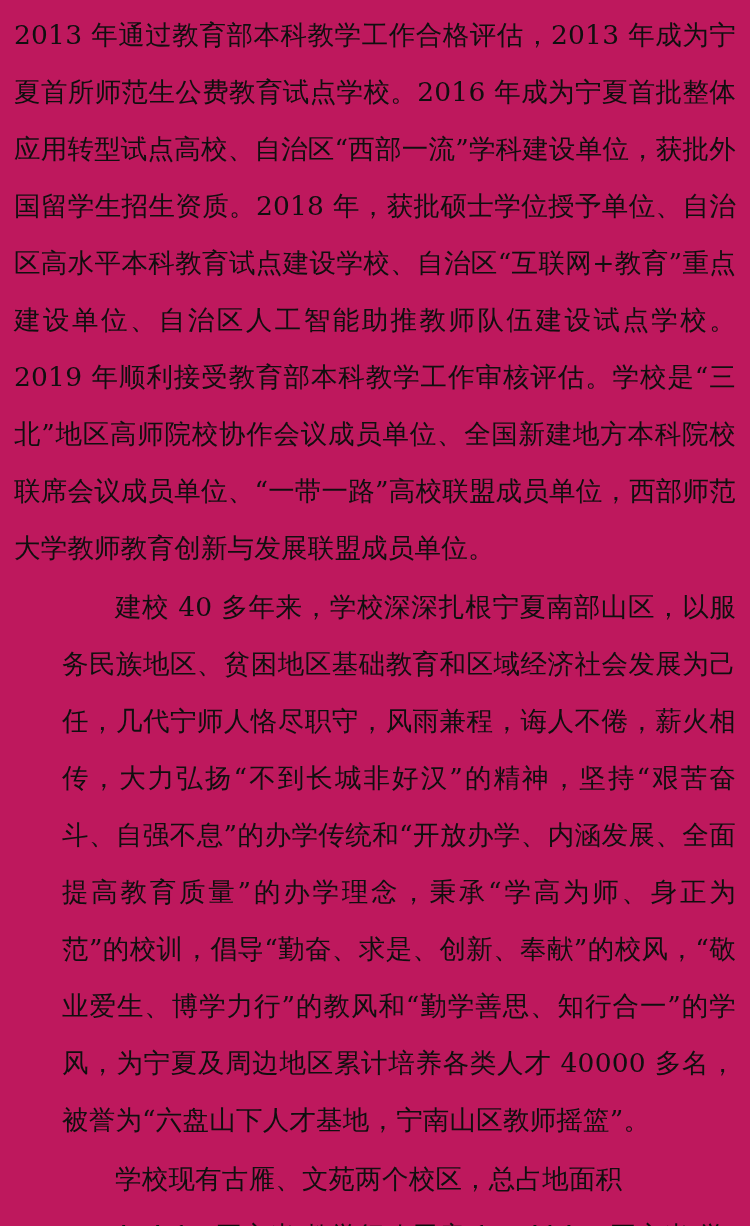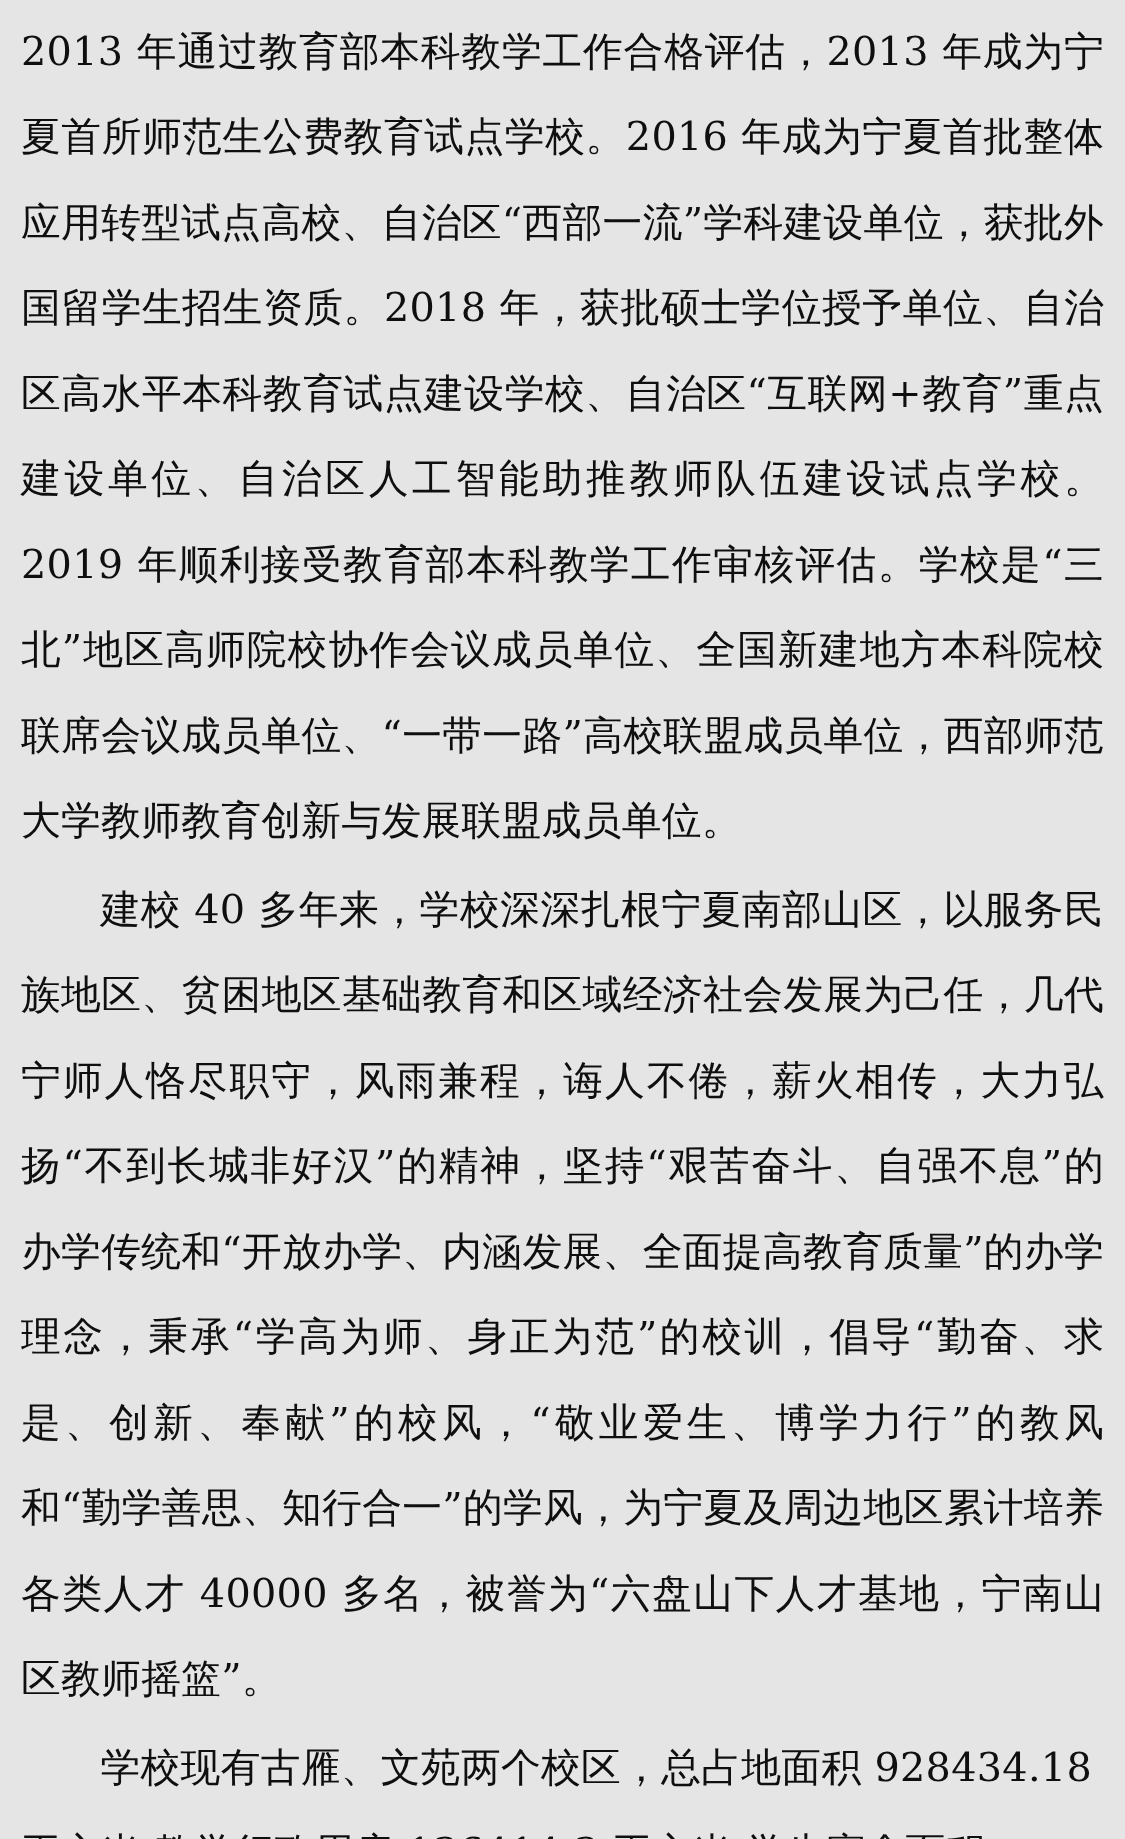--- a/index.html
+++ b/index.html
@@ -12,33 +12,34 @@
     height: 1226px;
     overflow: hidden;
     font-family: "DejaVu Serif", "Liberation Serif", serif;
     color: #111111;
   }
   .page {
     box-sizing: border-box;
     width: 750px;
     height: 1226px;
     padding: 6px 14px 0 14px;
-    background: #e5e5e5;
+    background: #be185d;
   }
   .para {
     margin: 0 0 0 0;
     font-size: 26.5px;
     line-height: 57px;
     text-align: justify;
     text-justify: inter-ideograph;
     letter-spacing: 0.2px;
     color: #100f0f;
   }
   .para + .para {
     margin-top: 2px;
+    margin-left: 48px;
   }
   .indent {
     text-indent: 2em;
   }
   .para:last-child {
     text-align: left;
   }
 </style>
 </head>
 <body>

